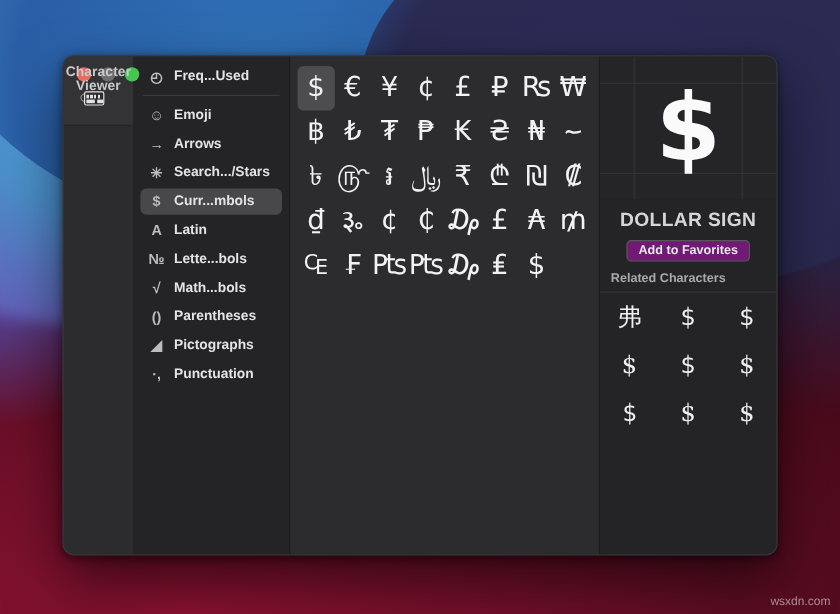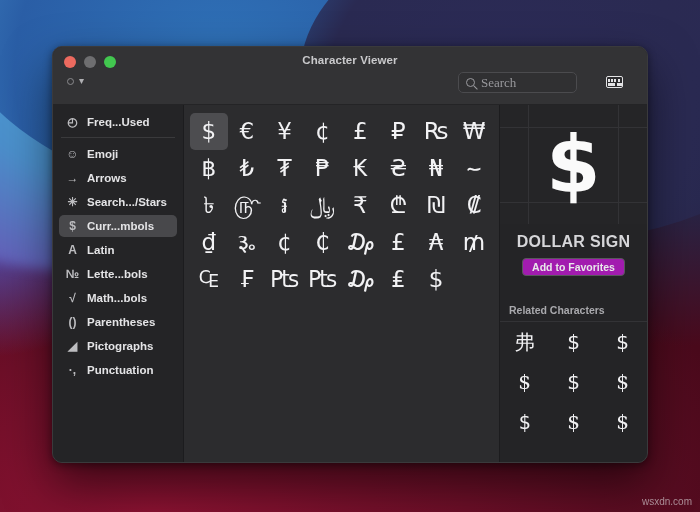--- a/index.html
+++ b/index.html
@@ -34,21 +34,21 @@
     border-radius:50%;
     background:radial-gradient(circle at 40% 60%, #2c2b57 0%, #2a2a52 50%, rgba(42,42,82,0) 85%);
   }
 
   
   #window {
     position:absolute; left:52px; top:46px; width:596px; height:417px;
     background:#2c2c2e; border-radius:10px;
     box-shadow:0 22px 48px rgba(0,0,0,.55), 0 2px 8px rgba(0,0,0,.45);
     border:0.5px solid #3a3a3c;
-    overflow:hidden; display:flex; flex-direction:column;
+    overflow:hidden; display:flex; flex-direction:row;
   }
   .titlebar {
     height:58px; flex:0 0 58px; background:#333335;
     position:relative; border-bottom:0.5px solid #242426;
   }
   .lights { position:absolute; left:11px; top:9px; display:flex; gap:8px; }
   .light { width:12px; height:12px; border-radius:50%; }
   .l-red{ background:#ec6a5f; } .l-yel{ background:#6e6e70; } .l-grn{ background:#42c74f; }
   .win-title {
     position:absolute; left:0; right:0; top:7px; text-align:center;
@@ -141,27 +141,27 @@
   .bigchar {
     position:relative; z-index:2; color:#fafafa; font-size:78px; line-height:1;
     font-family:"DejaVu Sans", sans-serif; font-weight:bold;
   }
   .charname {
     text-align:center; color:#d6d6d9; font-size:16px; font-weight:bold;
     letter-spacing:.3px; margin-top:9px;
   }
   .fav-btn {
     display:block; margin:7px auto 0; padding:2px 9px;
-    border:1px solid #58585b; border-radius:4px; background:#a21caf;
+    border:1px solid #58585b; border-radius:4px; background:#701a75;
     color:#e8e8ea; font-size:10.5px; font-weight:bold;
     font-family:"Liberation Sans", sans-serif;
   }
   .sec-title {
     color:#a9a9ad; font-size:10.5px; font-weight:bold;
-    padding:28px 0 5px 9px; border-bottom:0.5px solid #333336;
+    padding:8px 0 5px 9px; border-bottom:0.5px solid #333336;
   }
   .mini-grid { display:grid; grid-template-columns:repeat(3,1fr); }
   .mini-cell {
     height:40px; display:flex; align-items:center; justify-content:center;
     color:#f0f0f2; font-size:20px; font-family:"DejaVu Sans", sans-serif;
   }
   .mini-cell.serif { font-family:"DejaVu Serif", serif; }
   .mini-cell.mono  { font-family:"DejaVu Sans Mono", monospace; }
 
   .watermark {

